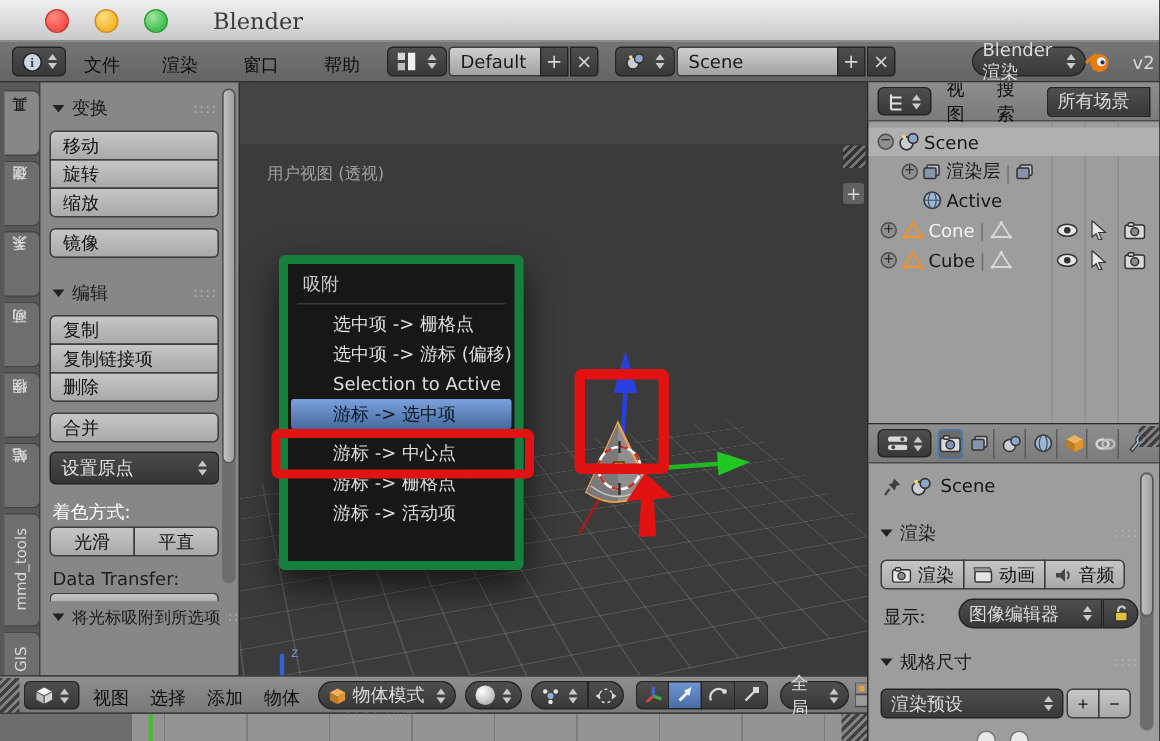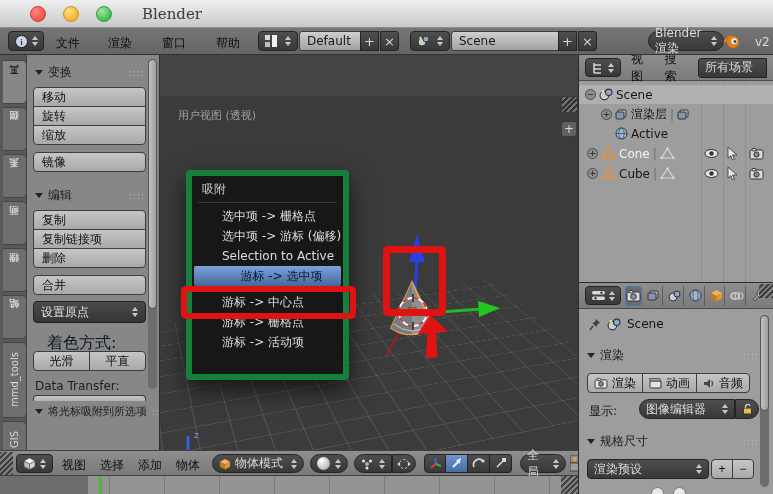--- a/index.html
+++ b/index.html
@@ -74,21 +74,21 @@
       repeating-linear-gradient(90deg, rgba(170,170,170,.22) 0 1px, transparent 1px 30px),
       repeating-linear-gradient(0deg,  rgba(170,170,170,.22) 0 1px, transparent 1px 30px);
     transform:perspective(620px) rotateX(57deg) rotateZ(-17deg); transform-origin:50% 50%; }
   .hatch { background:repeating-linear-gradient(315deg,#2e2e2e 0 2px,#808080 2px 4px); opacity:.8; }
 
   .popup { left:186px; top:170px; width:163px; height:210px; background:rgba(22,22,22,.96);
     border:6px solid #15803d; border-radius:4px; box-shadow:0 10px 24px rgba(0,0,0,.65); }
   .popup-title { padding:5px 10px 3px; color:#c9c9c9; font-size:12px; }
   .popup-sep { height:1px; background:#3a3a3a; margin:1px 6px 3px; }
   .mi { height:20px; line-height:20px; padding-left:30px; color:#dedede; font-size:12px; white-space:nowrap; }
-  .mi.gap { margin-top:9px;text-align:center; }
+  .mi.gap { margin-top:9px; }
   .mi.hl { background:linear-gradient(#7ba2dd,#45699c); color:#0a1626; border-radius:2px;
     margin:0 2px; padding-left:28px; }
 
   .red-frame { border:6px solid #e01212; border-radius:5px; background:transparent; }
 
   
   .vph { left:0; top:450px; width:578px; height:26px;
     background:linear-gradient(#8e8e8e,#7a7a7a); border-top:1px solid #404040; border-bottom:1px solid #404040; }
   .vph .dk-btn, .vph .sq-btn { height:19px; }
   .manip { display:flex; }
@@ -258,21 +258,21 @@
     </div>
     <button class="abs s-btn" style="left:6px;top:220px;">合并</button>
     <div class="abs dk-dd" style="left:6px;top:246px;">
       <span>设置原点</span>
       <span class="updn">
           <b class="u"></b>
           <b class="d"></b>
         </span>
     </div>
 
-    <div class="abs" style="left:8px;top:278px;font-size:16px;color:#0f172a;margin-left:12px;">着色方式:</div>
+    <div class="abs" style="left:8px;top:278px;font-size:12px;color:#ffffff;">着色方式:</div>
     <div class="abs pair" style="left:6px;top:296px;">
       <button class="s-btn">光滑</button>
       <button class="s-btn">平直</button>
     </div>
 
     <div class="abs" style="left:8px;top:324px;font-size:12px;color:#1d1d1d;">Data Transfer:</div>
     <div class="abs" style="left:6px;top:340px;width:113px;height:6px;background:linear-gradient(#c6c6c6,#b0b0b0);border:1px solid #3e3e3e;border-bottom:none;border-radius:4px 4px 0 0;"></div>
 
     <div class="abs p-hdr" style="left:8px;top:349px;width:124px;font-size:11px;">
       <span class="tri"></span>

